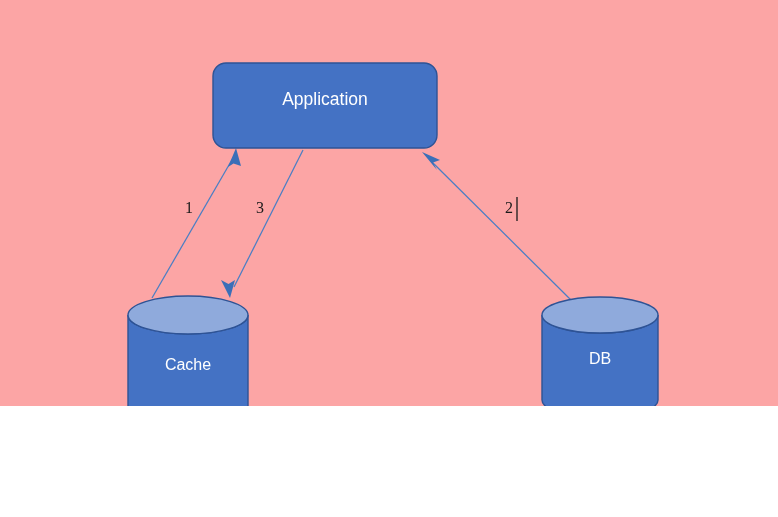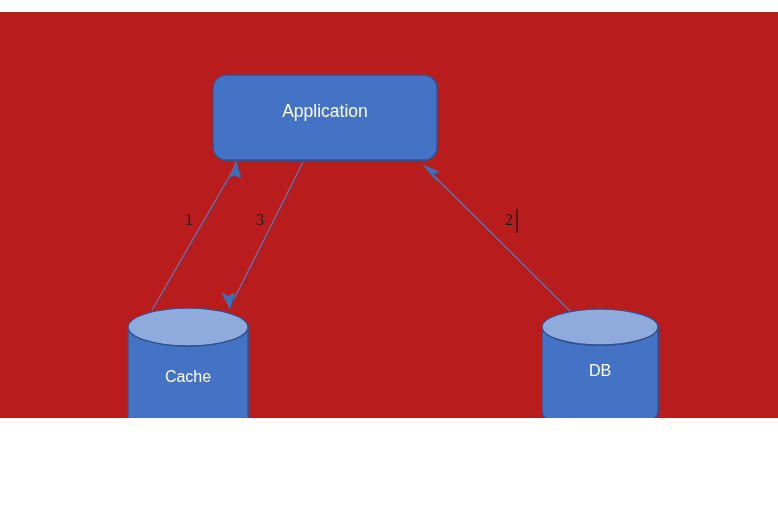--- a/index.html
+++ b/index.html
@@ -8,23 +8,22 @@
     padding: 0;
     background: #ffffff;
   }
   body {
     font-family: "Liberation Sans", sans-serif;
   }
   #canvas {
     position: relative;
     width: 778px;
     height: 406px;
-    background: #b91c1c;
+    background: #fca5a5;
     overflow: hidden;
-    margin-top: 12px;
   }
   #diagram-svg {
     position: absolute;
     left: 0;
     top: 0;
     width: 778px;
     height: 517px;
   }
   .shape-label {
     fill: #ffffff;

